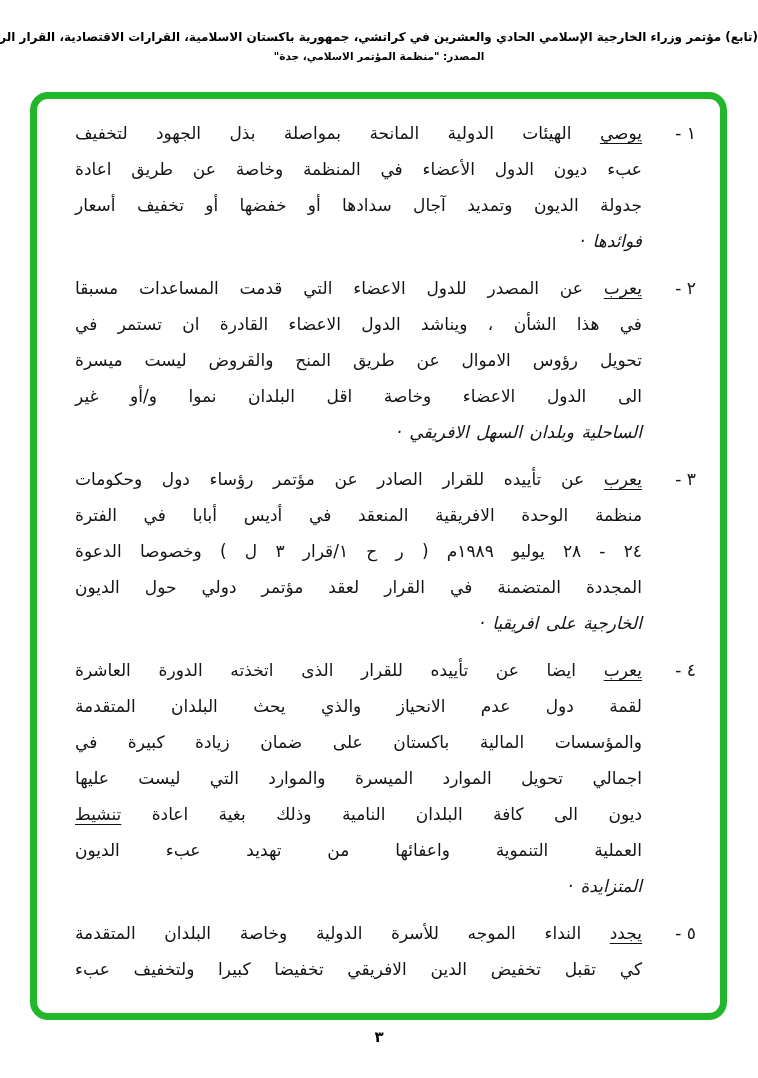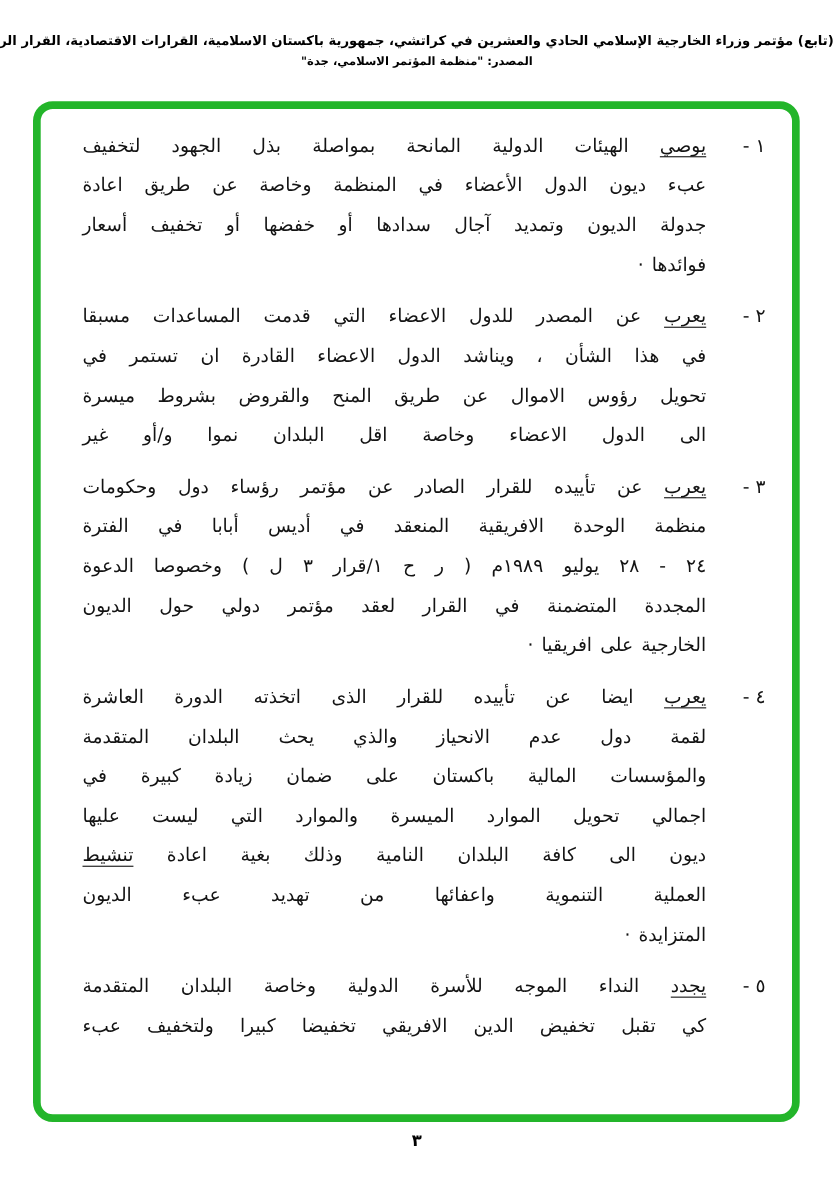--- a/index.html
+++ b/index.html
@@ -17,21 +17,21 @@
             border:7px solid #23b52a;border-radius:18px;background:#ffffff;}
 
   .paragraphs{position:absolute;top:16px;right:24px;left:38px;
               direction:rtl;font-size:17px;}
   .para{display:flex;margin-bottom:11px;}
   .num{flex:0 0 48px;line-height:36px;text-align:right;padding-left:6px;
        white-space:nowrap;}
   .lines{flex:1;min-width:0;}
   .line{display:block;line-height:36px;height:36px;text-align:justify;
         text-align-last:justify;word-spacing:2px;}
-  .line.end{text-align:left;text-align-last:start;}
+  .line.end{text-align:left;text-align-last:start;font-style:italic;}
   .u{text-decoration:underline;text-underline-offset:4px;margin-top:32px;}
 
   .pagenum{position:absolute;left:0;right:0;top:1028px;text-align:center;
            font-size:15px;font-weight:bold;color:#000;}
 </style>
 </head>
 <body>
 
 <div class="page">
 
@@ -49,22 +49,23 @@
             <div class="line"><span>عبء ديون الدول الأعضاء في المنظمة وخاصة عن طريق اعادة</span></div>
             <div class="line"><span>جدولة الديون وتمديد آجال سدادها أو خفضها أو تخفيف أسعار</span></div>
             <div class="line end"><span>فوائدها ·</span></div>
           </div>
         </div>
         <div class="para">
           <div class="num">٢ -</div>
           <div class="lines">
             <div class="line"><span class="u">يعرب</span><span> عن المصدر للدول الاعضاء التي قدمت المساعدات مسبقا</span></div>
             <div class="line"><span>في هذا الشأن ، ويناشد الدول الاعضاء القادرة ان تستمر في</span></div>
-            <div class="line"><span>تحويل رؤوس الاموال عن طريق المنح والقروض بشروط ميسرة</span></div>
+            <div class="line"><span>تحويل رؤوس الاموال عن طريق المنح والقروض ليست ميسرة</span></div>
             <div class="line"><span>الى الدول الاعضاء وخاصة اقل البلدان نموا و/أو غير</span></div>
+            <div class="line end"><span>الساحلية وبلدان السهل الافريقي ·</span></div>
           </div>
         </div>
         <div class="para">
           <div class="num">٣ -</div>
           <div class="lines">
             <div class="line"><span class="u">يعرب</span><span> عن تأييده للقرار الصادر عن مؤتمر رؤساء دول وحكومات</span></div>
             <div class="line"><span>منظمة الوحدة الافريقية المنعقد في أديس أبابا في الفترة</span></div>
             <div class="line"><span>٢٤ - ٢٨ يوليو ١٩٨٩م ( ر ح ١/قرار ٣ ل ) وخصوصا الدعوة</span></div>
             <div class="line"><span>المجددة المتضمنة في القرار لعقد مؤتمر دولي حول الديون</span></div>
             <div class="line end"><span>الخارجية على افريقيا ·</span></div>

